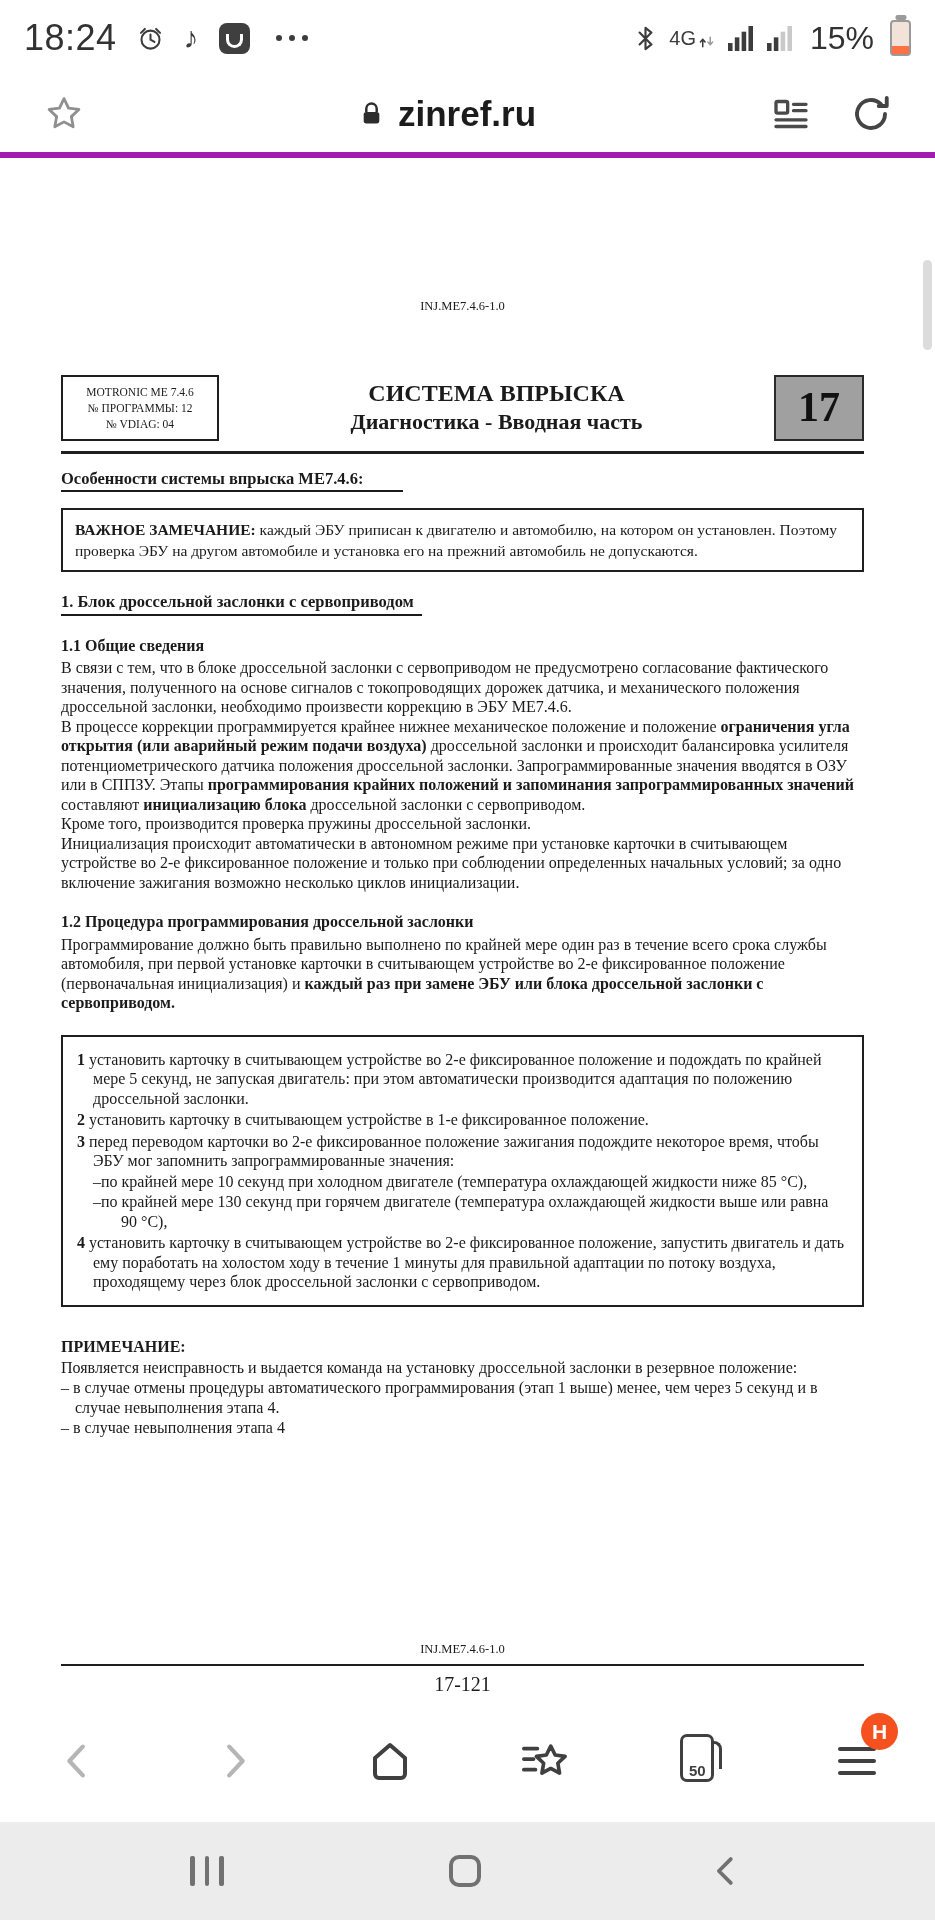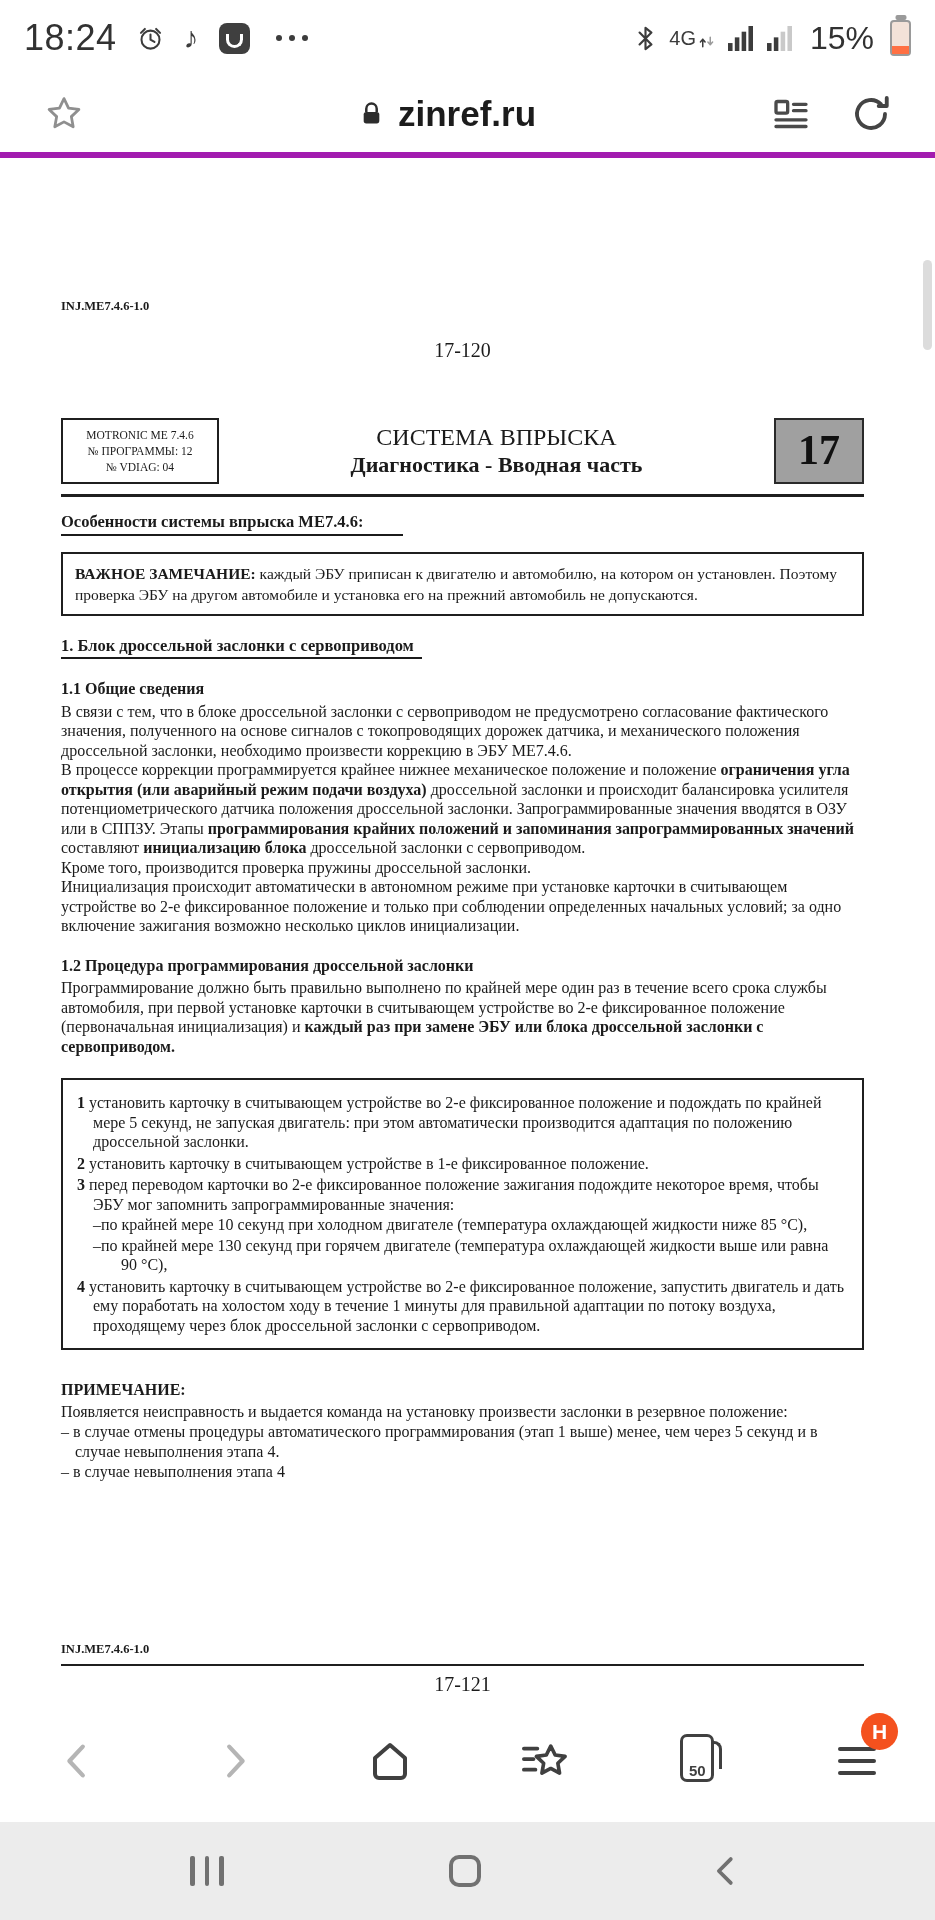--- a/index.html
+++ b/index.html
@@ -43,29 +43,29 @@
   .bb-center { flex:1; display:flex; justify-content:center; align-items:center; gap:14px; transform:translateX(20px); cursor:pointer; }
   .site-url { font-size: 35px; font-weight: 600; color:#1c1c1c; font-family:"Liberation Sans",sans-serif; }
 
   
   .content { position:absolute; top:158px; left:0; right:0; height:1542px; overflow:hidden; background:#fff; }
   .scroll-thumb { position:absolute; right:3px; top:102px; width:9px; height:90px; background:#dcdcdc; border-radius:5px; }
   .doc {
     font-family:"Liberation Serif","DejaVu Serif",serif;
     color:#1b1b1b; padding:0 71px 0 61px; font-size:16px; line-height:19.5px;
   }
-  .doc-ref { font-size:12.5px; text-align:left; font-family:"Liberation Serif",serif;font-weight:bold; }
+  .doc-ref { font-size:12.5px; text-align:center; font-family:"Liberation Serif",serif; }
   .doc-ref.top { padding-top:139px; }
   .page-num { text-align:center; font-size:20px; }
   .page-num.top { margin-top:24px; }
   .header-row { margin-top:58px; display:flex; align-items:center; }
   .info-box { width:158px; border:2px solid #1f1f1f; padding:7px 6px; text-align:center;
     font-size:11.5px; line-height:16px; }
   .titles { flex:1; text-align:center; padding:0 10px; }
-  .title1 { font-size:24px; font-weight:normal; }
+  .title1 { font-size:24px; font-weight:bold; }
   .title2 { font-size:22px; font-weight:bold; margin-top:8px; }
   .chapter-box { width:90px; height:66px; background:#a0a0a0; border:2px solid #2a2a2a;
     display:flex; align-items:center; justify-content:center; font-size:42px; font-weight:bold; color:#111; }
   .rule { margin-top:10px; border-top:3px solid #1f1f1f; }
   .features { margin-top:15px; font-size:16.5px; font-weight:bold; }
   .u-wide { border-bottom:2px solid #1b1b1b; padding-bottom:2px; padding-right:40px; display:inline-block; }
   .u-tight { border-bottom:2px solid #1b1b1b; padding-bottom:2px; padding-right:8px; display:inline-block; }
   .imp-box { margin-top:16px; border:2px solid #1f1f1f; padding:9px 12px; font-size:15.5px; line-height:21px; }
   .sec1 { margin-top:20px; font-size:16.5px; font-weight:bold; }
   .h-small { margin-top:20px; font-size:16px; font-weight:bold; margin-bottom:3px; }
@@ -190,21 +190,20 @@
       <svg viewBox="0 0 24 24" width="42" height="42">
           <path d="M20 12 a8 8 0 1 1 -2.34 -5.66" fill="none" stroke="#444" stroke-width="2.2" stroke-linecap="round"></path>
           <path d="M21 2.8 v4.6 h-4.6" fill="none" stroke="#444" stroke-width="2.2" stroke-linecap="round" stroke-linejoin="round"></path>
         </svg>
     </button>
   </div>
 
   <div class="content">
     <div class="doc">
       <div class="doc-ref top">INJ.ME7.4.6-1.0</div>
-      <div class="page-num top">17-120</div>
 
       <div class="header-row">
         <div class="info-box">
           <div>MOTRONIC ME 7.4.6</div>
           <div>№ ПРОГРАММЫ: 12</div>
           <div>№ VDIAG: 04</div>
         </div>
         <div class="titles">
           <div class="title1">СИСТЕМА ВПРЫСКА</div>
           <div class="title2">Диагностика - Вводная часть</div>
@@ -240,21 +239,21 @@
       <div class="steps-box">
         <div class="step"><b>1</b><span> установить карточку в считывающем устройстве во 2-е фиксированное положение и подождать по крайней мере 5 секунд, не запуская двигатель: при этом автоматически производится адаптация по положению дроссельной заслонки.</span></div>
         <div class="step"><b>2</b><span> установить карточку в считывающем устройстве в 1-е фиксированное положение.</span></div>
         <div class="step"><b>3</b><span> перед переводом карточки во 2-е фиксированное положение зажигания подождите некоторое время, чтобы ЭБУ мог запомнить запрограммированные значения:</span></div>
         <div class="substep">–по крайней мере 10 секунд при холодном двигателе (температура охлаждающей жидкости ниже 85 °C),</div>
         <div class="substep">–по крайней мере 130 секунд при горячем двигателе (температура охлаждающей жидкости выше или равна 90 °C),</div>
         <div class="step"><b>4</b><span> установить карточку в считывающем устройстве во 2-е фиксированное положение, запустить двигатель и дать ему поработать на холостом ходу в течение 1 минуты для правильной адаптации по потоку воздуха, проходящему через блок дроссельной заслонки с сервоприводом.</span></div>
       </div>
 
       <div class="note-h">ПРИМЕЧАНИЕ:</div>
-      <div class="note-line">Появляется неисправность и выдается команда на установку произвести заслонки в резервное положение:</div>
+      <div class="note-line">Появляется неисправность и выдается команда на установку дроссельной заслонки в резервное положение:</div>
       <div class="note-line hang">– в случае отмены процедуры автоматического программирования (этап 1 выше) менее, чем через 5 секунд и в случае невыполнения этапа 4.</div>
       <div class="note-line">– в случае невыполнения этапа 4</div>
     </div>
 
     <div class="doc-bottom-block">
       <div class="doc-ref">INJ.ME7.4.6-1.0</div>
       <div class="rule2"></div>
       <div class="page-num">17-121</div>
     </div>
 

